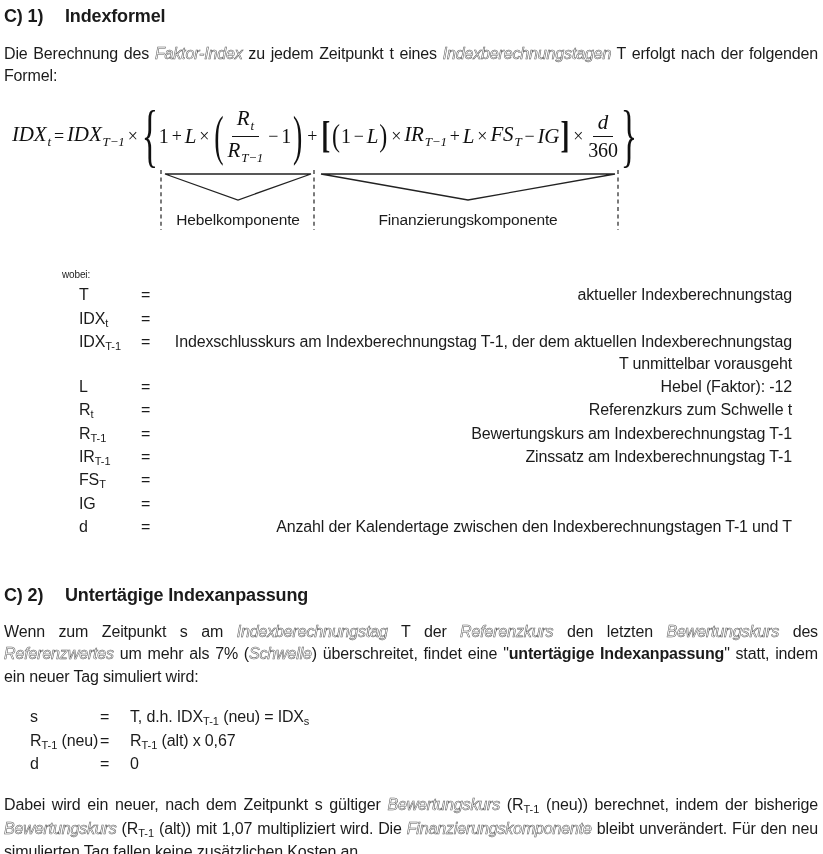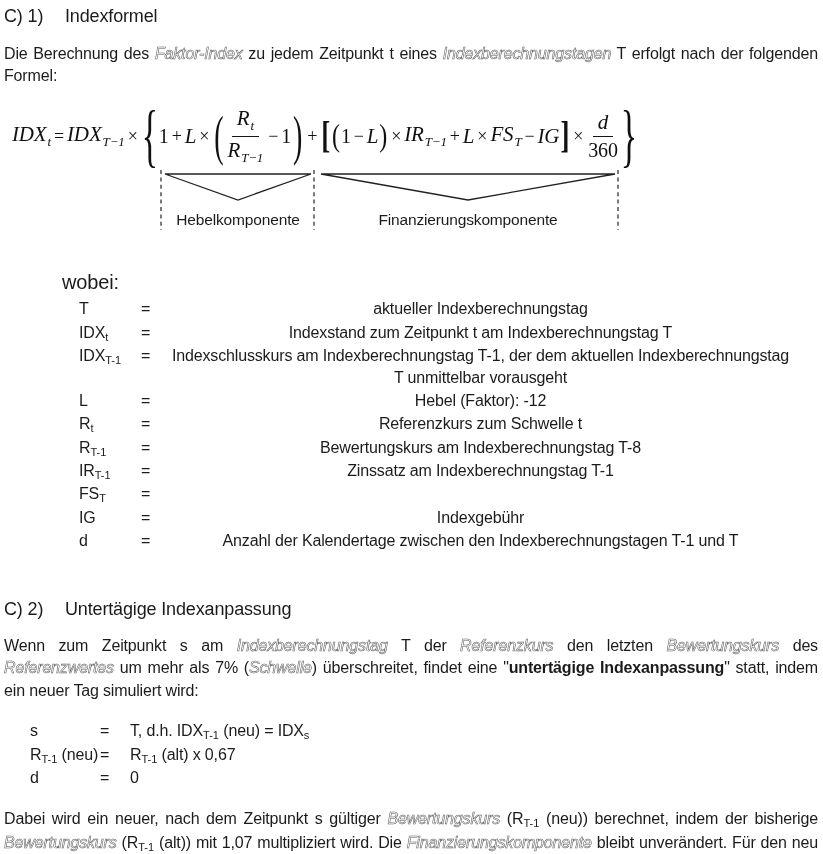--- a/index.html
+++ b/index.html
@@ -3,21 +3,21 @@
 <meta charset="utf-8">
 <style>
   html,body{margin:0;padding:0;background:#ffffff;}
   .doc{
     width:823px; min-height:854px; box-sizing:border-box;
     padding:5px 5px 10px 4px;
     font-family:"Liberation Sans",sans-serif;
     color:#1b1b1b; letter-spacing:-0.15px;
   }
   
-  .sec-h{display:flex; font-size:18px; font-weight:400; margin:0; line-height:1.25;}
+  .sec-h{display:flex; font-size:18px; font-weight:700; margin:0; line-height:1.25;}
   .h-prefix{width:61px; flex:none;}
   
   p.body{font-size:16px; line-height:1.4; margin:15px 0 0 0; text-align:justify;}
   .term{
     font-style:italic; color:#6e6e6e;margin-top:28px;
     -webkit-text-fill-color:transparent;
     -webkit-text-stroke:0.55px #5a5a5a;
   }
   .u{text-underline-offset:2px;}
   .b{font-weight:700;}
@@ -39,26 +39,26 @@
   .b-big{font-size:27px; transform:scaleY(1.4); font-weight:700;}
   .frac{display:inline-flex; flex-direction:column; align-items:center; line-height:1.1; margin:0 2px; vertical-align:middle;}
   .frac .num{border-bottom:1.4px solid #141414; padding:0 5px 2px; font-size:20px;}
   .frac .den{padding-top:2px; font-size:20px;}
   
   .brace-svg{display:block; margin-top:-3px;}
   .dash{stroke:#333; stroke-width:1.3; stroke-dasharray:4 3.4;}
   .tri{fill:#ffffff; stroke:#222; stroke-width:1.3; stroke-linejoin:miter;}
   .svglabel{font-family:"Liberation Sans",sans-serif; font-size:15.5px; fill:#1b1b1b; text-anchor:middle; letter-spacing:-0.15px;}
   
-  .wobei{font-size:20px; margin:34px 0 0 58px; line-height:1.4;}
+  .wobei{font-size:10px; margin:34px 0 0 58px; line-height:1.4;}
   .defs{margin:2px 0 0 75px;}
   .def-row{display:flex; font-size:16px; line-height:1.4;}
   .def-sym{width:62px; flex:none;}
   .def-eq{width:28px; flex:none;}
-  .def-txt{flex:1; padding-right:26px; text-align:center;}
+  .def-txt{flex:1; padding-right:26px; text-align:right;}
   
   .sim{margin:18px 0 0 26px;}
   .sim-row{display:flex; font-size:16px; line-height:1.42;}
   .sim-label{width:70px; flex:none;}
   .sim-eq{width:30px; flex:none;}
   .sim-val{flex:1;}
   .mt44{margin-top:44px;}
 </style>
 </head>
 <body>
@@ -128,55 +128,53 @@
 
   <div class="defs">
     <div class="def-row">
       <span class="def-sym"><span>T</span><span class="tsub"></span></span>
       <span class="def-eq">=</span>
       <span class="def-txt">aktueller Indexberechnungstag</span>
     </div>
     <div class="def-row">
       <span class="def-sym"><span>IDX</span><span class="tsub">t</span></span>
       <span class="def-eq">=</span>
-      <span class="def-txt">Indexstand zum Zeitpunkt t am Indexberechnungstag T</span>
     </div>
     <div class="def-row">
       <span class="def-sym"><span>IDX</span><span class="tsub">T-1</span></span>
       <span class="def-eq">=</span>
       <span class="def-txt">Indexschlusskurs am Indexberechnungstag T-1, der dem aktuellen Indexberechnungstag T unmittelbar vorausgeht</span>
     </div>
     <div class="def-row">
       <span class="def-sym"><span>L</span><span class="tsub"></span></span>
       <span class="def-eq">=</span>
       <span class="def-txt">Hebel (Faktor): -12</span>
     </div>
     <div class="def-row">
       <span class="def-sym"><span>R</span><span class="tsub">t</span></span>
       <span class="def-eq">=</span>
       <span class="def-txt">Referenzkurs zum Schwelle t</span>
     </div>
     <div class="def-row">
       <span class="def-sym"><span>R</span><span class="tsub">T-1</span></span>
       <span class="def-eq">=</span>
-      <span class="def-txt">Bewertungskurs am Indexberechnungstag T-8</span>
+      <span class="def-txt">Bewertungskurs am Indexberechnungstag T-1</span>
     </div>
     <div class="def-row">
       <span class="def-sym"><span>IR</span><span class="tsub">T-1</span></span>
       <span class="def-eq">=</span>
       <span class="def-txt">Zinssatz am Indexberechnungstag T-1</span>
     </div>
     <div class="def-row">
       <span class="def-sym"><span>FS</span><span class="tsub">T</span></span>
       <span class="def-eq">=</span>
     </div>
     <div class="def-row">
       <span class="def-sym"><span>IG</span><span class="tsub"></span></span>
       <span class="def-eq">=</span>
-      <span class="def-txt">Indexgebühr</span>
     </div>
     <div class="def-row">
       <span class="def-sym"><span>d</span><span class="tsub"></span></span>
       <span class="def-eq">=</span>
       <span class="def-txt">Anzahl der Kalendertage zwischen den Indexberechnungstagen T-1 und T</span>
     </div>
   </div>
 
   <h1 class="sec-h mt44">
     <span class="h-prefix">C) 2)</span>

